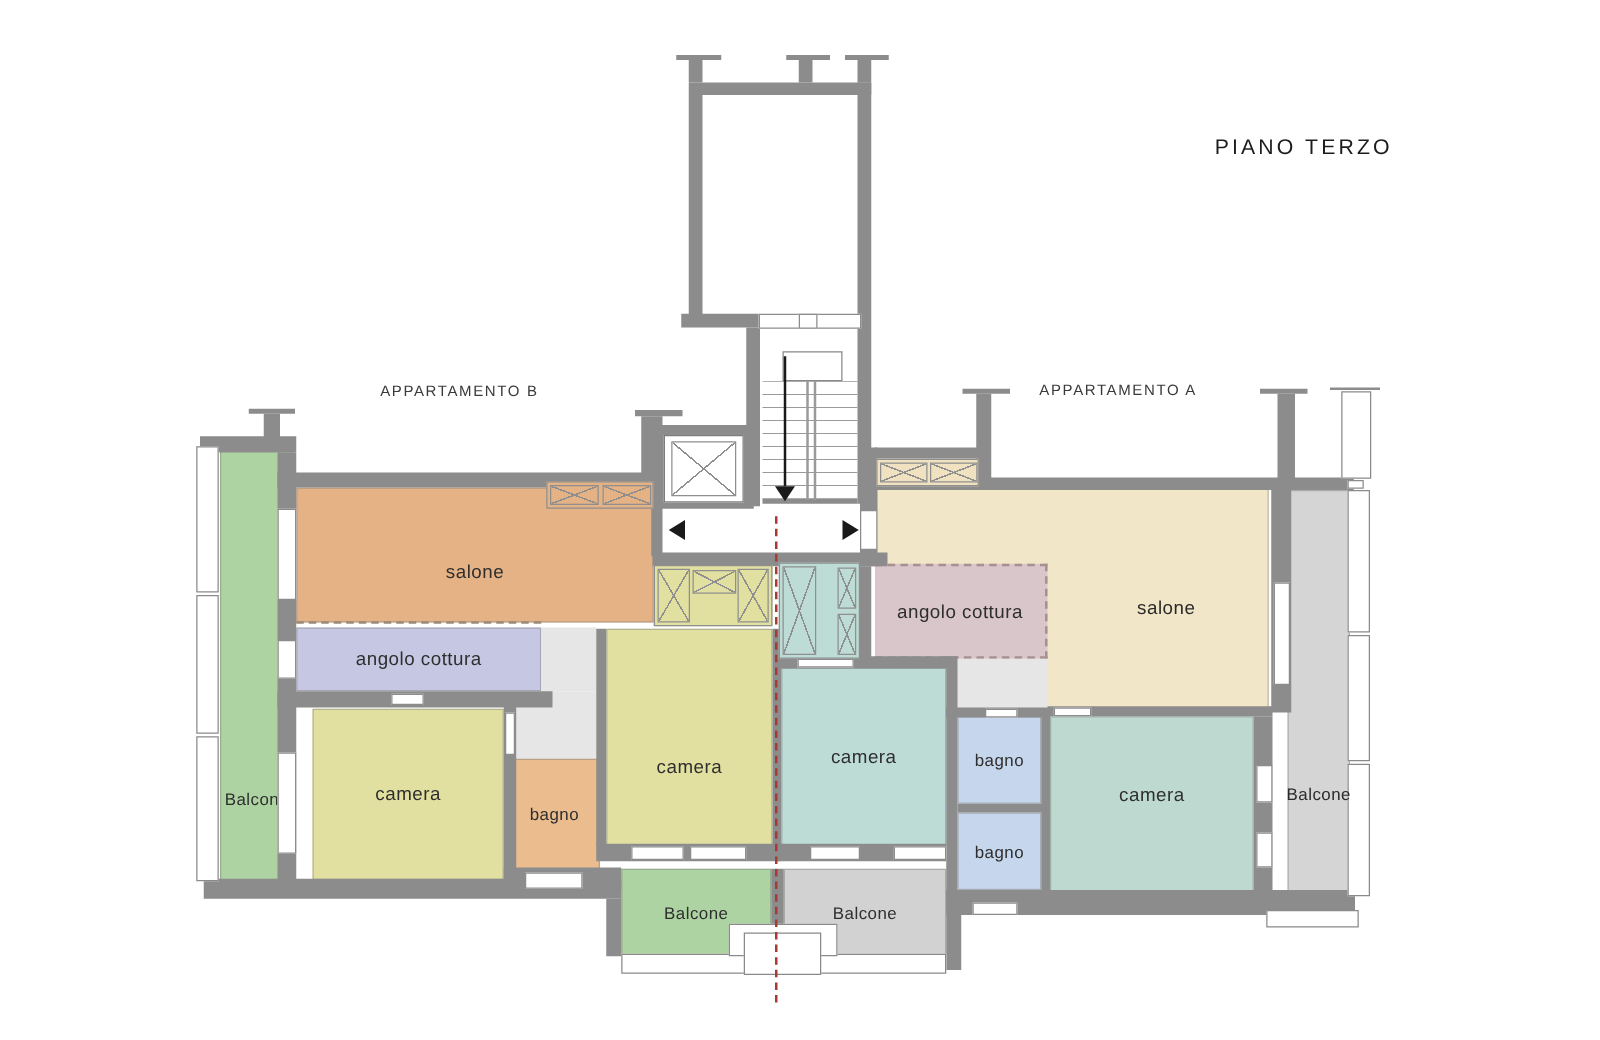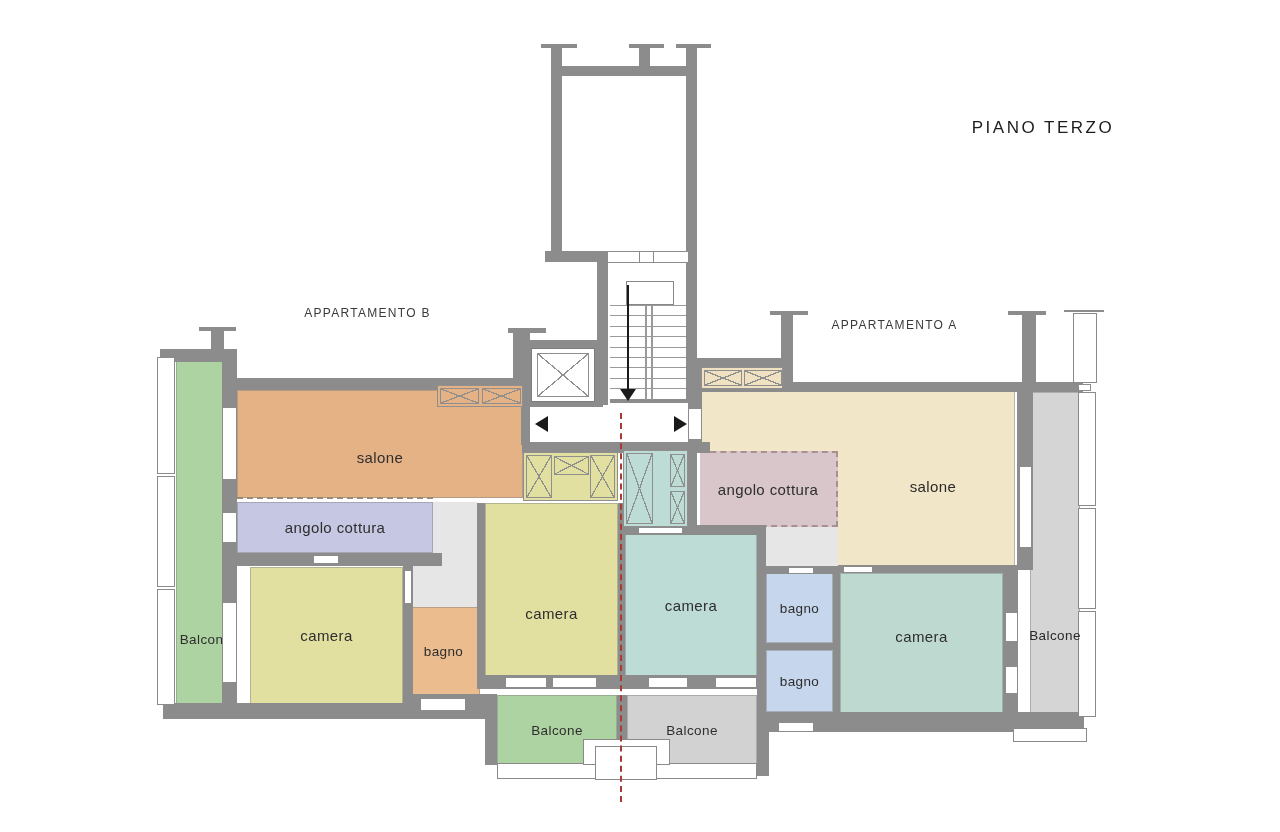--- a/index.html
+++ b/index.html
@@ -22,23 +22,23 @@
   .lbl{position:absolute;z-index:7;color:#2a2a2a;}
   .title{font-size:17px;letter-spacing:2.5px;color:#1c1c1c;}
   .aptlbl{font-size:12px;letter-spacing:1.3px;color:#3a3a3a;text-align:center;}
   .tri{position:absolute;width:0;height:0;z-index:6;}
 </style>
 </head>
 <body>
 
 <div id="plan">
 
-  <div class="lbl title" style="left:958px;top:108px;width:170px;text-align:center;margin-top:10px;">PIANO TERZO</div>
+  <div class="lbl title" style="left:958px;top:108px;width:170px;text-align:center;">PIANO TERZO</div>
   <div class="lbl aptlbl" style="left:280px;top:306px;width:175px;">APPARTAMENTO B</div>
-  <div class="lbl aptlbl" style="left:807px;top:318px;width:175px;">APPARTAMENTO A</div>
+  <div class="lbl aptlbl" style="left:807px;top:305px;width:175px;">APPARTAMENTO A</div>
 
   <div class="room" style="left:176px;top:358px;width:59px;height:348px;background:#aed3a2;align-items:flex-end;">
     <span class="rlabel small" style="padding-bottom:58px;">Balcone</span>
   </div>
 
   <div class="room" style="left:237px;top:390px;width:286px;height:108px;background:#e5b285;padding-top:26px;">
     <span class="rlabel">salone</span>
   </div>
 
   <div class="room" style="left:237px;top:502px;width:196px;height:51px;background:#c6c7e3;">

